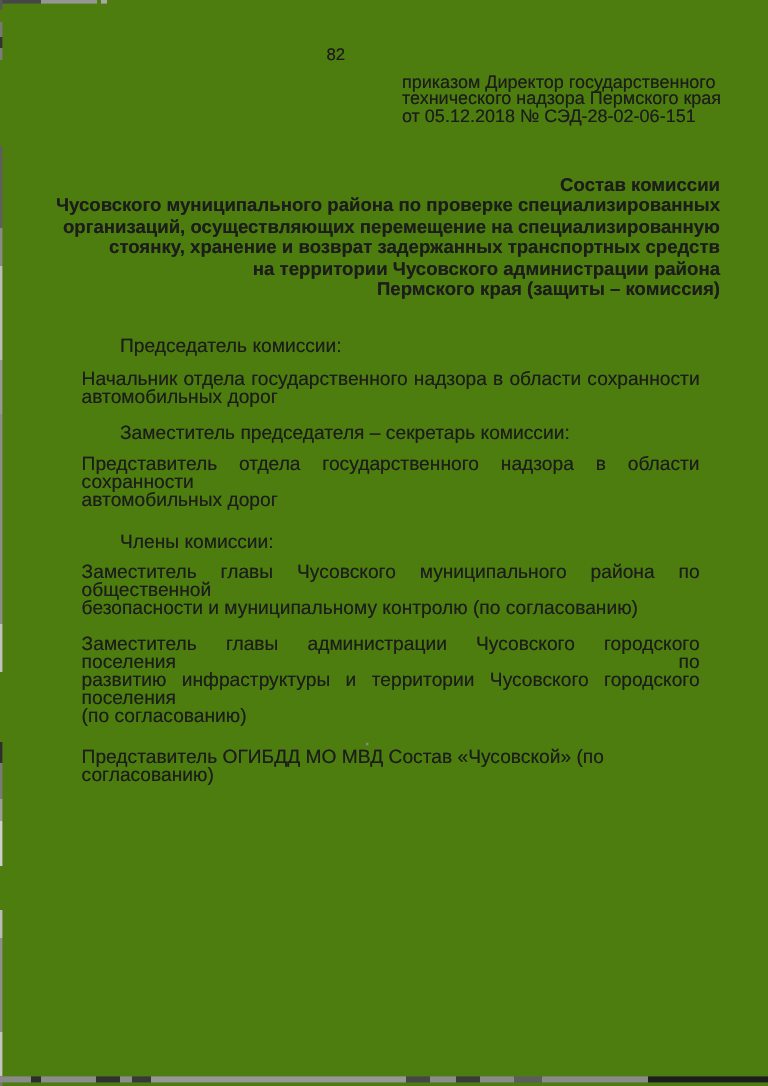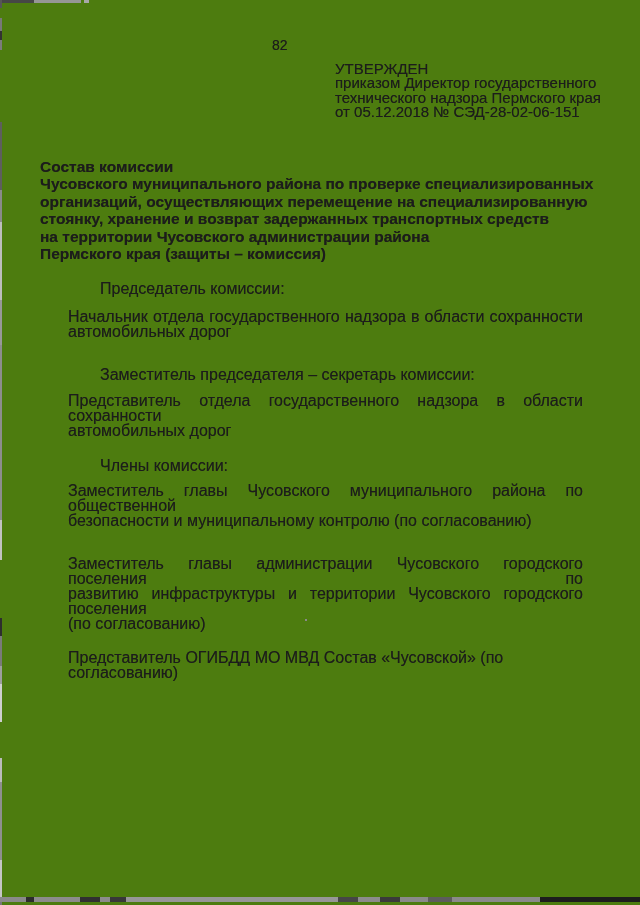--- a/index.html
+++ b/index.html
@@ -87,24 +87,24 @@
   }
   .approval {
     position: absolute;
     left: 335px; top: 62px; width: 268px;
     font-size: 15px; line-height: 14.4px;
   }
   .approval .line { white-space: nowrap; }
 
   .doc-title {
     position: absolute;
-    left: 40px; top: 158px; width: 560px;
+    left: 40px; top: 146px; width: 560px;
     font-size: 15.5px; line-height: 17.4px;
     font-weight: bold;
-    text-align: left;
+    text-align: right;
   }
   .doc-title .line { white-space: nowrap; }
 
   .body-block {
     position: absolute;
     left: 68px; top: 281px; width: 515px;
     font-size: 16px; line-height: 15px;
   }
   .heading { text-indent: 32px; }
   .para .line { min-height: 15px; }
@@ -112,36 +112,35 @@
     text-align: justify;
     text-align-last: justify;
     -moz-text-align-last: justify;
     text-justify: inter-word;
   }
   .mt10 { margin-top: 10px; }
   .mt11 { margin-top: 11px; }
   .mt13 { margin-top: 13px; }
   .mt19 { margin-top: 19px; }
   .mt20 { margin-top: 20px; }
-  .mt23 { margin-top: 28px; }
+  .mt23 { margin-top: 15px; }
 </style>
 </head>
 <body>
 
 <div class="page">
 
   <div class="artifact top-line"></div>
   <div class="artifact left-line"></div>
   <div class="artifact bottom-band"></div>
   <div class="speck speck-1"></div>
 
   <div class="page-number">82</div>
 
   <div class="approval">
-    <div class="line">УТВЕРЖДЕН</div>
     <div class="line">приказом Директор государственного</div>
     <div class="line">технического надзора Пермского края</div>
     <div class="line">от 05.12.2018 № СЭД-28-02-06-151</div>
   </div>
 
   <div class="doc-title">
     <div class="line">Состав комиссии</div>
     <div class="line">Чусовского муниципального района по проверке специализированных</div>
     <div class="line">организаций, осуществляющих перемещение на специализированную</div>
     <div class="line">стоянку, хранение и возврат задержанных транспортных средств</div>

